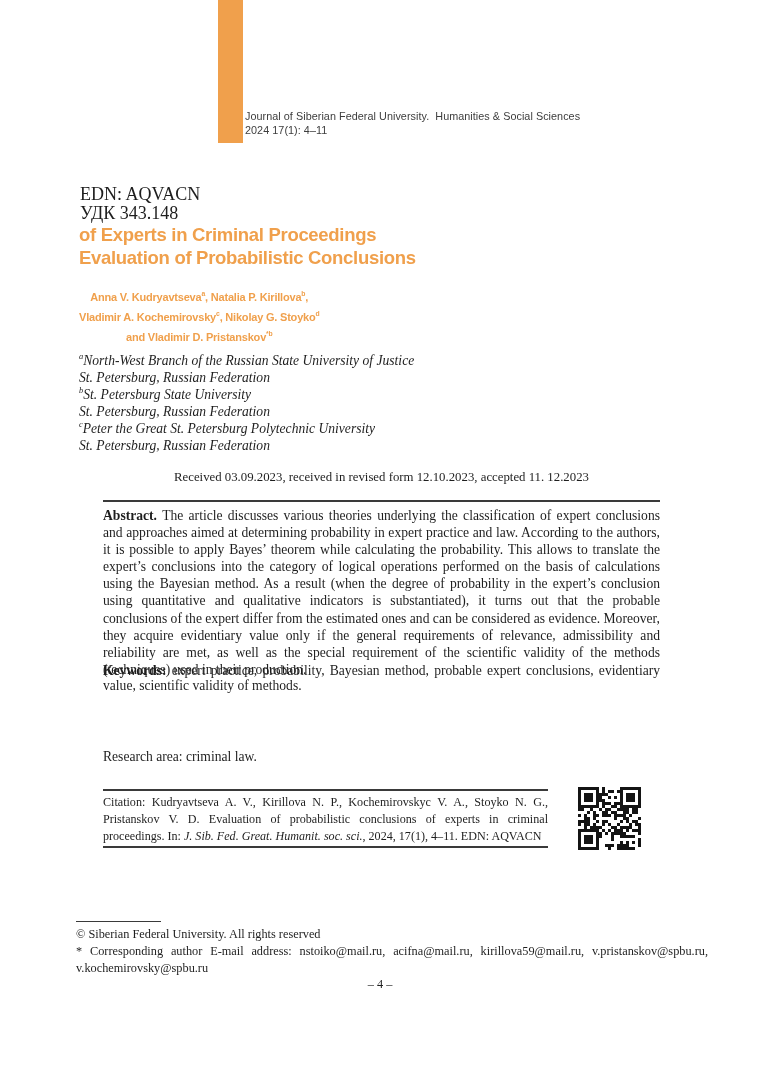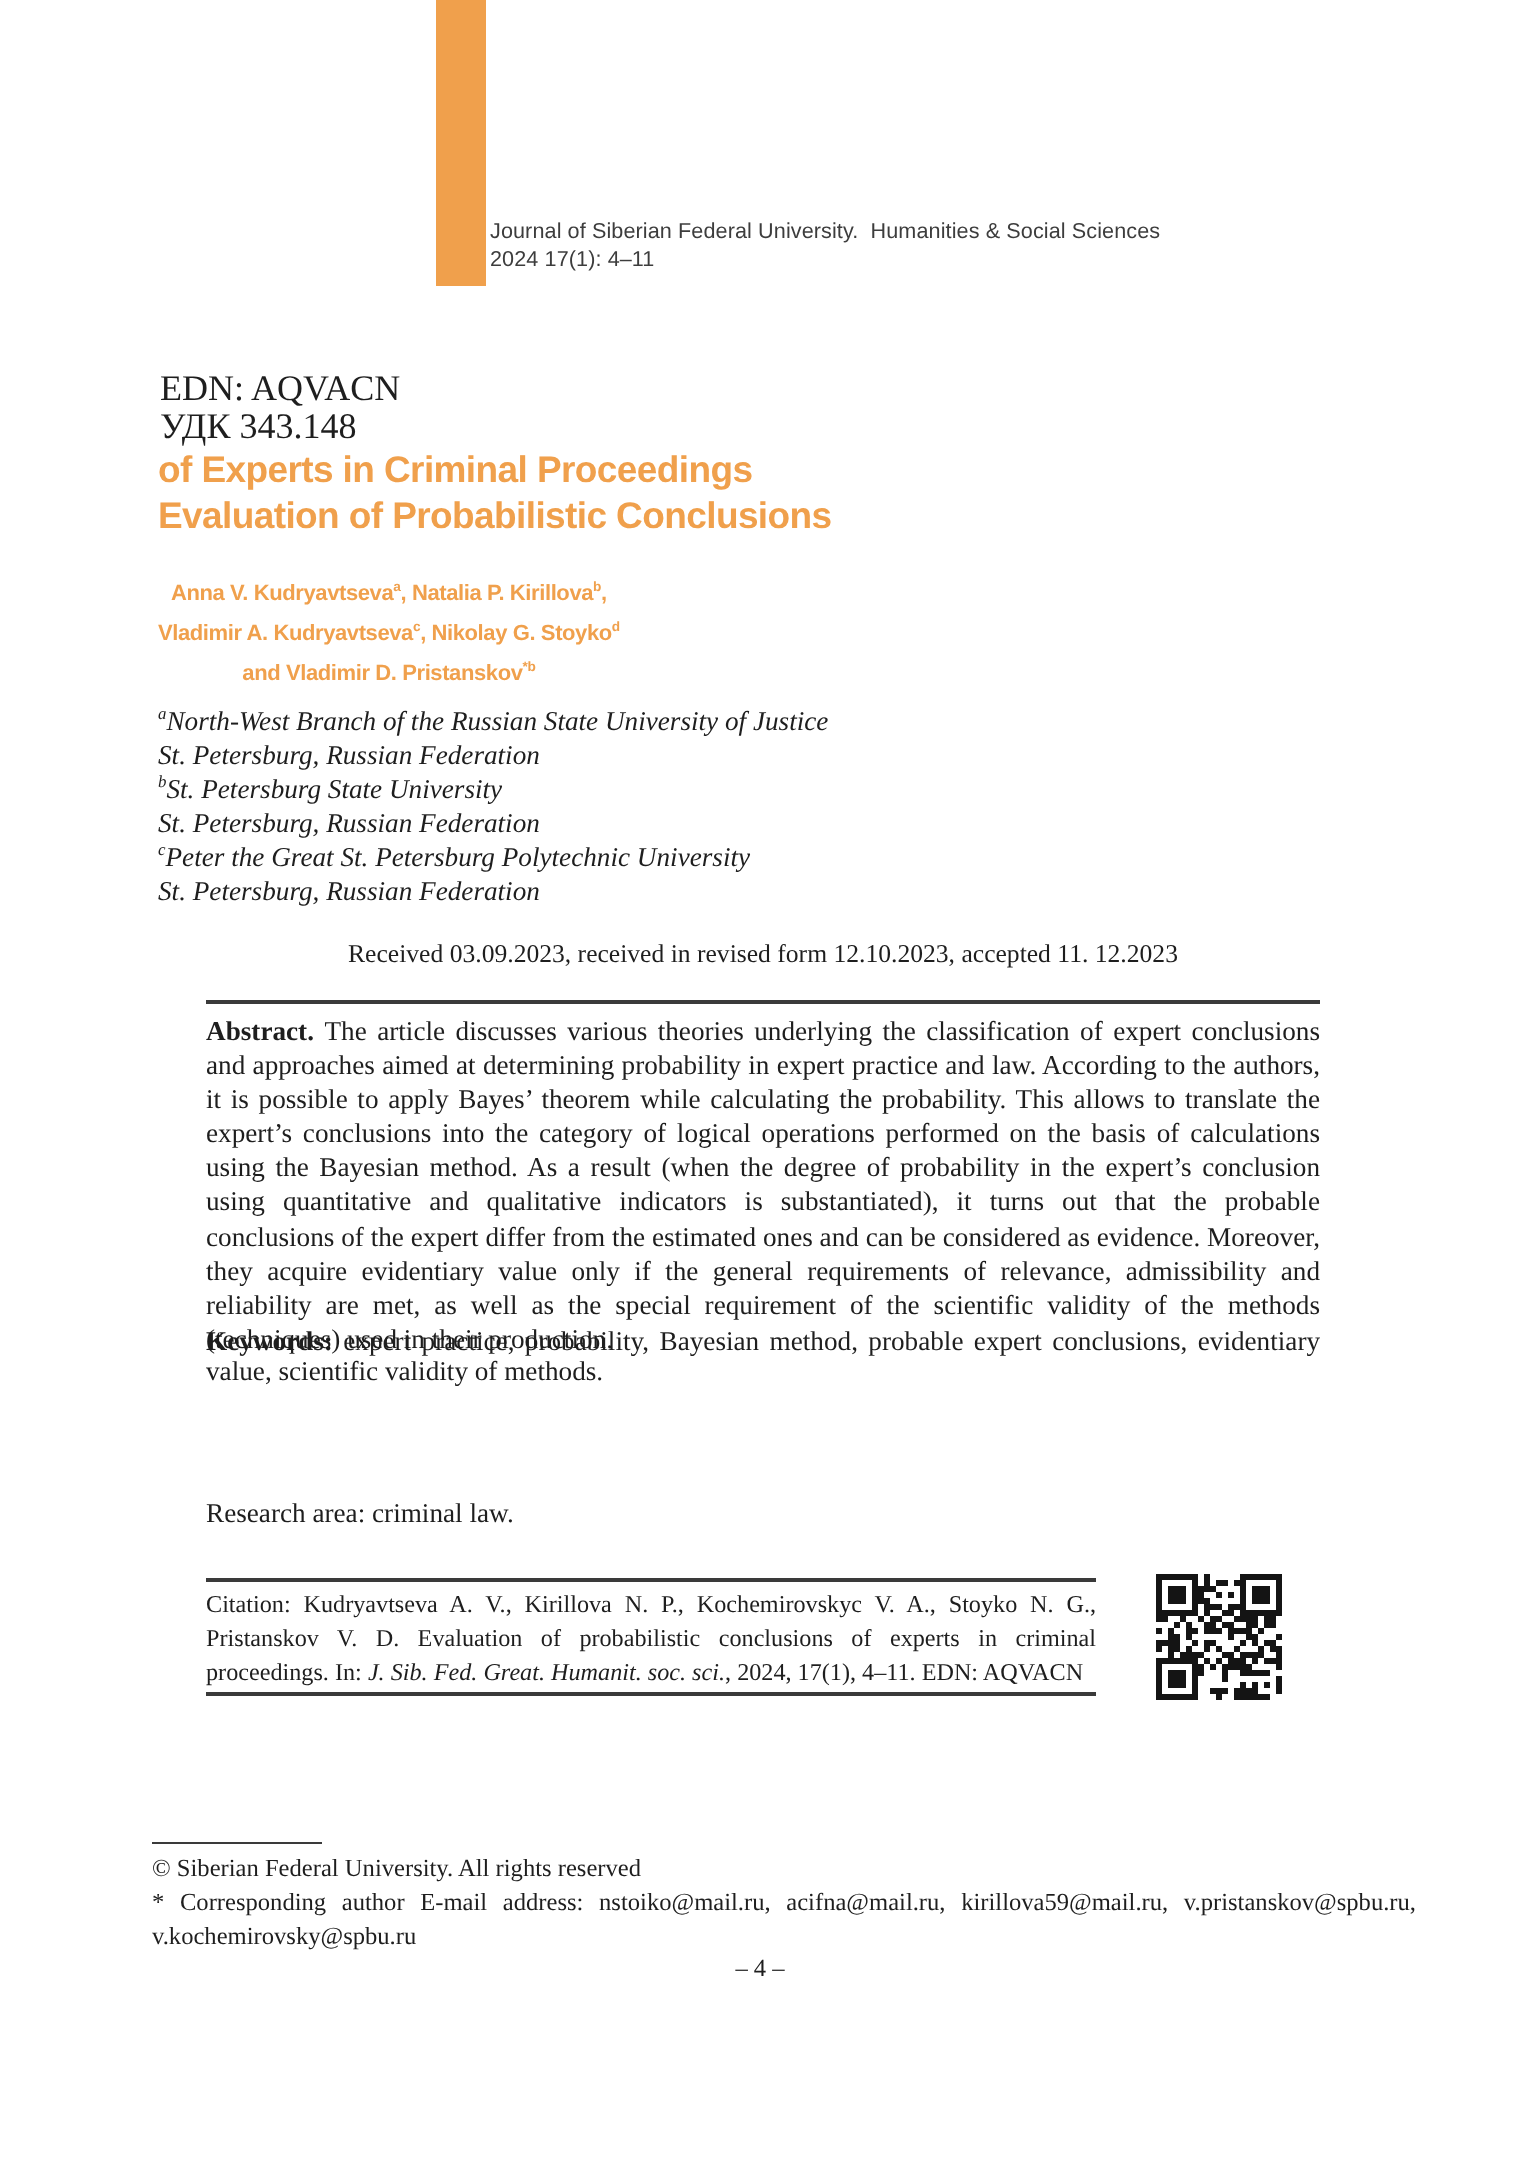--- a/index.html
+++ b/index.html
@@ -91,21 +91,21 @@
     <div>УДК 343.148</div>
   </div>
 
   <h1 class="title">
     <span class="tline">of Experts in Criminal Proceedings</span>
     <span class="tline">Evaluation of Probabilistic Conclusions</span>
   </h1>
 
   <div class="authors">
     <div><span>Anna V. Kudryavtseva</span><sup>a</sup><span>, Natalia P. Kirillova</span><sup>b</sup><span>,</span></div>
-    <div><span>Vladimir A. Kudryavtseva</span><sup>c</sup><span>, Nikolay G. Stoyko</span><sup>d</sup></div>
+    <div><span>Vladimir A. Kochemirovsky</span><sup>c</sup><span>, Nikolay G. Stoyko</span><sup>d</sup></div>
     <div><span>and Vladimir D. Pristanskov</span><sup>*b</sup></div>
   </div>
 
   <div class="affiliations">
     <div><sup>a</sup><span>North-West Branch of the Russian State University of Justice</span></div>
     <div><span>St. Petersburg, Russian Federation</span></div>
     <div><sup>b</sup><span>St. Petersburg State University</span></div>
     <div><span>St. Petersburg, Russian Federation</span></div>
     <div><sup>c</sup><span>Peter the Great St. Petersburg Polytechnic University</span></div>
     <div><span>St. Petersburg, Russian Federation</span></div>

